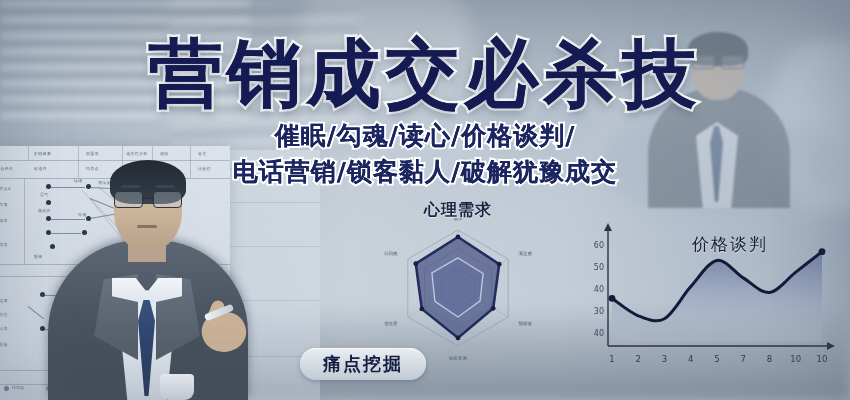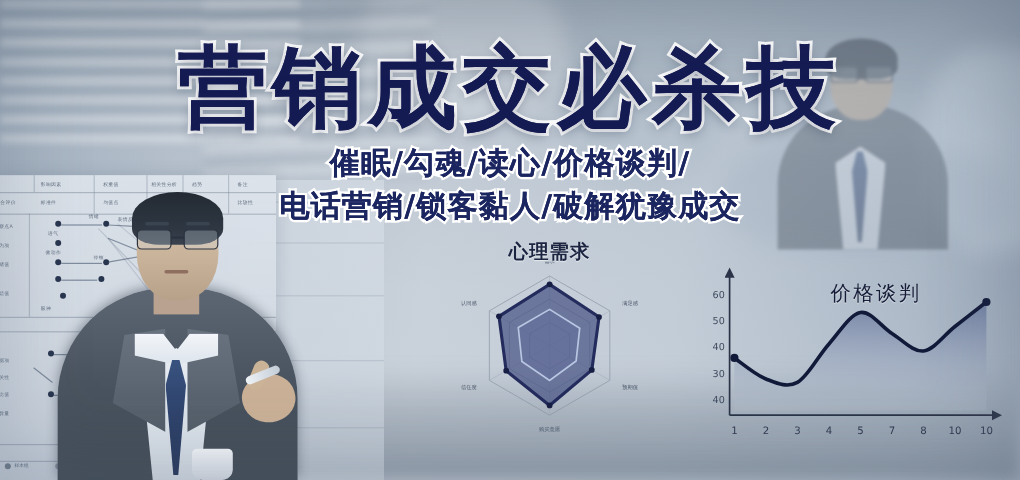--- a/index.html
+++ b/index.html
@@ -366,20 +366,23 @@
           <text x="106" y="1.5" text-anchor="middle">需求</text>
           <text x="166.6217782649107" y="36.5" text-anchor="start">满足感</text>
           <text x="166.62177826491072" y="106.49999999999999" text-anchor="start">预期值</text>
           <text x="106" y="141.5" text-anchor="middle">购买意愿</text>
           <text x="45.378221735089305" y="106.50000000000003" text-anchor="end">信任度</text>
           <text x="45.3782217350893" y="36.49999999999999" text-anchor="end">认同感</text>
         </g>
     </svg>
   </div>
 
+  <div class="pill-btn" id="btn-pain">
+    <span>痛点挖掘</span>
+  </div>
 
   <div class="line-wrap">
     <div class="line-title">价格谈判</div>
     <svg class="line-svg" width="262" height="158" viewBox="0 0 262 158">
       <defs>
         <linearGradient id="areaGrad" x1="0" y1="0" x2="0" y2="1">
           <stop offset="0%" stop-color="#5c6c96" stop-opacity="0.72"></stop>
           <stop offset="100%" stop-color="#b9c3d1" stop-opacity="0.18"></stop>
         </linearGradient>
         <marker id="arrowEnd" markerWidth="7" markerHeight="7" refX="1" refY="3" orient="auto">

